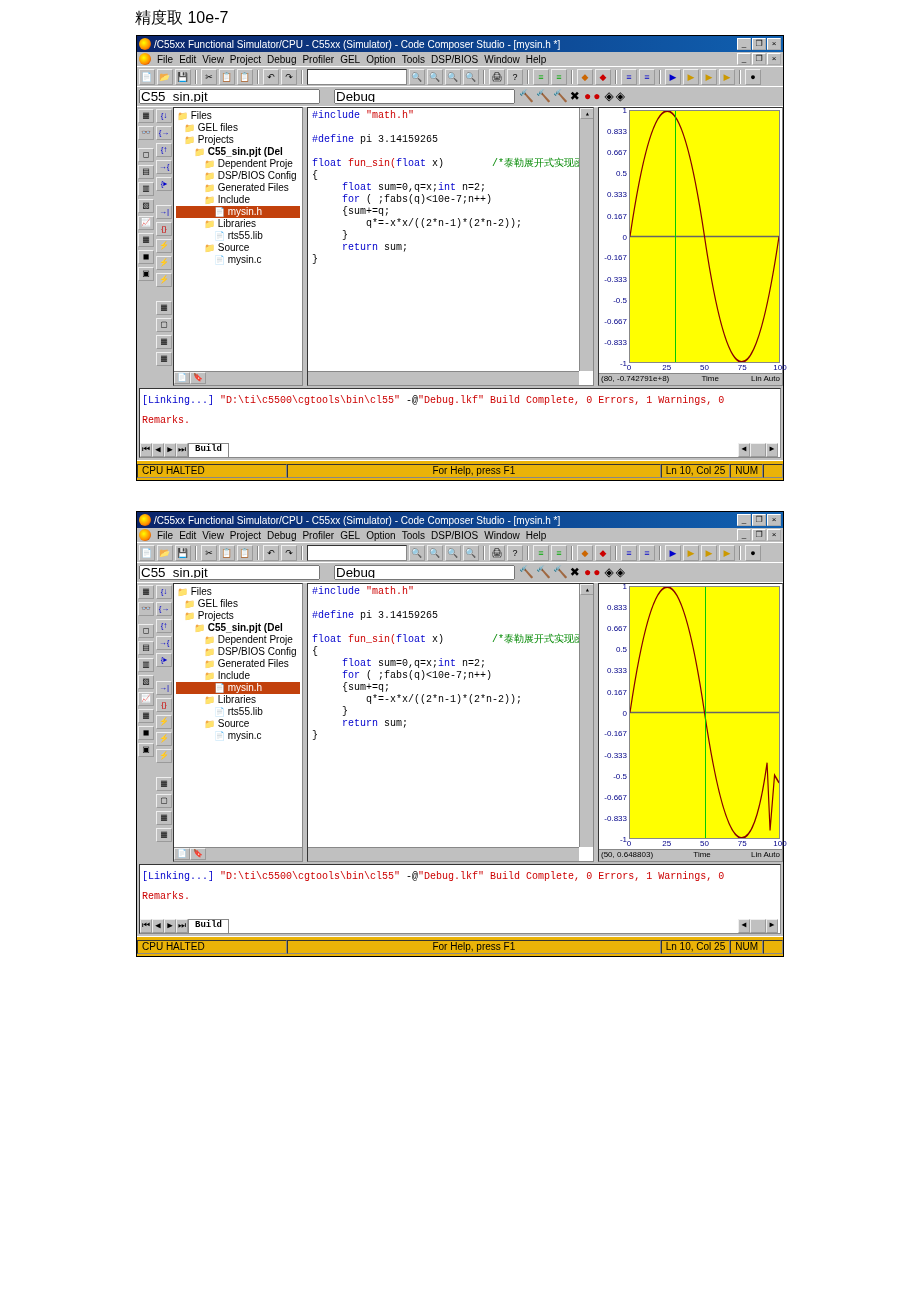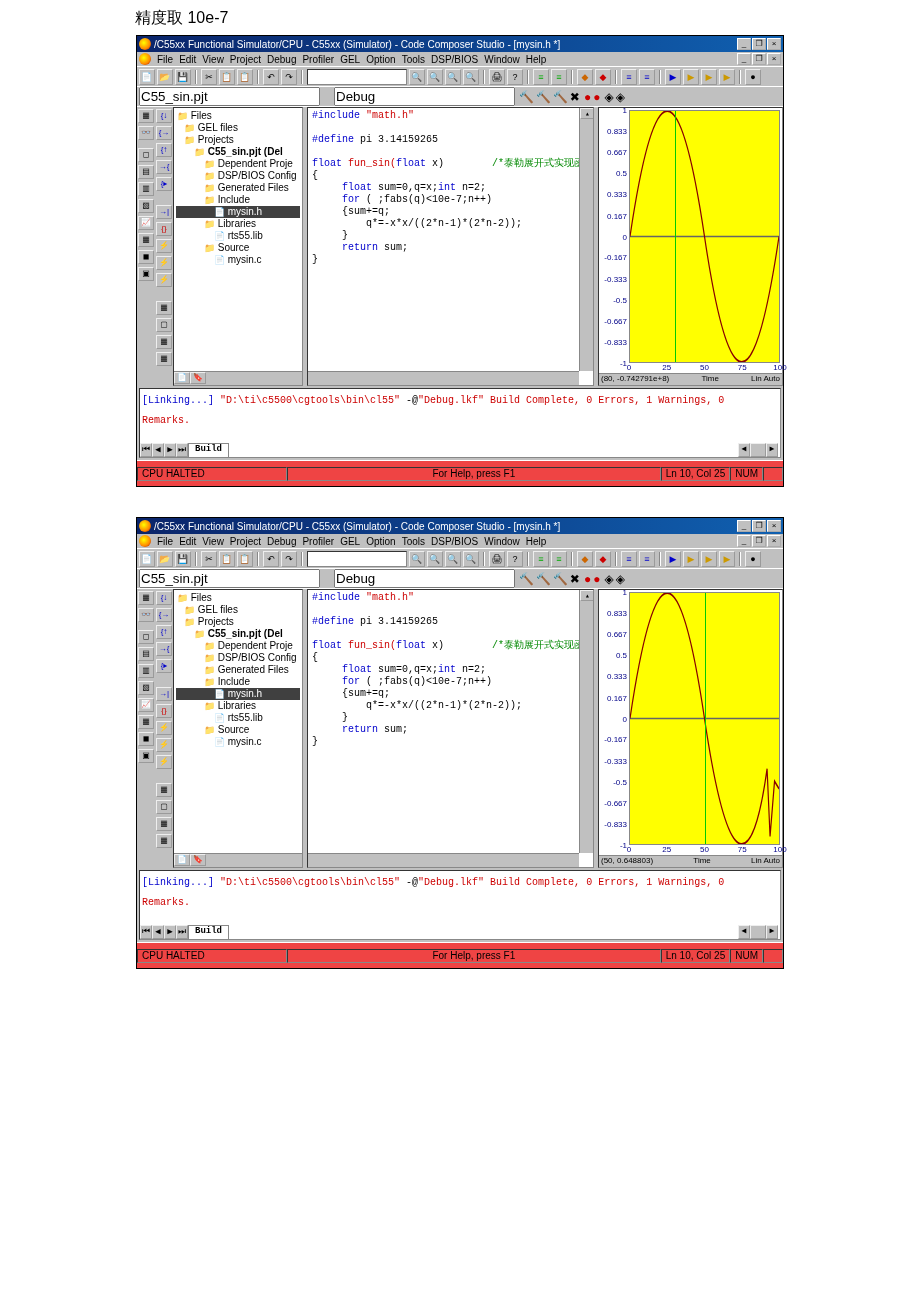--- a/index.html
+++ b/index.html
@@ -12,36 +12,36 @@
 .titlebar .controls span { width: 14px; height: 12px; background: #c0c0c0; border: 1px outset #fff; font-size: 8px; line-height: 10px; text-align: center; color: #000; }
 .menubar { background: #c0c0c0; display: flex; align-items: center; padding: 1px 2px; font-size: 10px; height: 14px; color: #000; gap: 6px; }
 .menubar .icon { width: 12px; height: 12px; background: radial-gradient(circle at 40% 40%, #ff0, #f80 60%, #800); border-radius: 50%; }
 .menubar .controls { margin-left: auto; display: flex; gap: 1px; }
 .menubar .controls span { width: 14px; height: 12px; background: #c0c0c0; border: 1px outset #fff; font-size: 8px; line-height: 10px; text-align: center; }
 .toolbar { background: #c0c0c0; border-top: 1px solid #fff; display: flex; align-items: center; padding: 2px; height: 20px; gap: 2px; }
 .toolbar .btn { width: 16px; height: 16px; border: 1px outset #eee; background: #c0c0c0; font-size: 9px; line-height: 14px; text-align: center; }
 .toolbar .sep { width: 2px; height: 14px; border-left: 1px solid #888; border-right: 1px solid #fff; margin: 0 2px; }
 .toolbar .combo { height: 16px; font-size: 10px; border: 1px inset #888; background: #fff; }
 .toolbar .combo3 { width: 100px; }
-.toolbar2 { background: #c0c0c0; border-top: 1px solid #fff; display: flex; align-items: center; padding: 2px; height: 20px; gap: 2px; }
+.toolbar2 { background: #c0c0c0; border-top: 1px solid #fff; display: flex; padding: 2px; height: 20px; gap: 2px; }
 .main-area { display: flex; height: 280px; background: #c0c0c0; border-top: 1px solid #fff; }
 .left-tools { width: 18px; background: #c0c0c0; display: flex; flex-direction: column; gap: 3px; padding: 2px 1px; }
 .left-tools .tbtn { width: 16px; height: 14px; border: 1px outset #eee; background: #c0c0c0; font-size: 8px; text-align: center; line-height: 12px; }
 .left-tools .tbtn.blue { color: #00c; }
 .left-tools .tbtn.run { color: #0a0; }
 .project-panel { width: 130px; background: #fff; border: 1px inset #888; overflow: hidden; font-size: 10px; position: relative; }
 .tree { padding: 2px; line-height: 12px; }
 .tree .item { white-space: nowrap; padding: 0 1px; }
 .tree .folder::before { content: "📁 "; font-size: 9px; }
 .tree .file::before { content: "📄 "; font-size: 9px; }
 .tree .i1 { padding-left: 8px; }
 .tree .i2 { padding-left: 18px; }
 .tree .i3 { padding-left: 28px; }
 .tree .i4 { padding-left: 38px; }
-.tree .selected { background: #404040; color: #fff; }
+.tree .selected { background: #c2410c; color: #fff; }
 .tree .bold { font-weight: bold; }
 .project-tabs { position: absolute; bottom: 0; left: 0; right: 0; height: 14px; background: #c0c0c0; border-top: 1px solid #888; display: flex; }
 .project-tabs .tab { width: 16px; height: 12px; border: 1px outset #eee; font-size: 8px; text-align: center; }
 .splitter { width: 4px; background: #c0c0c0; cursor: ew-resize; }
 .code-panel { flex: 1; background: #fff; border: 1px inset #888; overflow: hidden; position: relative; font-family: "Courier New", monospace; font-size: 10px; }
 .code-content { padding: 2px 4px; line-height: 12px; white-space: pre; }
 .kw-blue { color: #0000cc; }
 .kw-red { color: #cc0000; }
 .kw-green { color: #008800; }
 .code-scroll-v { position: absolute; right: 0; top: 0; width: 14px; height: calc(100% - 14px); background: #c0c0c0; border-left: 1px solid #888; }
@@ -55,21 +55,21 @@
 .x-labels div { position: absolute; transform: translateX(-50%); }
 .graph-status { position: absolute; bottom: 0; left: 0; right: 0; height: 12px; background: #c0c0c0; font-size: 8px; padding: 0 2px; display: flex; justify-content: space-between; border-top: 1px solid #888; }
 .sine-curve { position: absolute; top: 0; left: 0; width: 100%; height: 100%; }
 .output-panel { height: 70px; background: #fff; border: 1px inset #888; margin: 2px; font-family: "Courier New", monospace; font-size: 10px; padding: 2px; position: relative; }
 .output-content { line-height: 20px; }
 .output-tabs { position: absolute; bottom: 0; left: 0; height: 14px; display: flex; background: #c0c0c0; font-size: 9px; }
 .output-tabs .nav { width: 12px; border: 1px outset #eee; text-align: center; line-height: 12px; }
 .output-tabs .tab { padding: 0 6px; background: #fff; border: 1px solid #888; border-bottom: none; font-weight: bold; }
 .output-scroll { position: absolute; right: 2px; bottom: 0; width: 40px; height: 14px; background: #c0c0c0; display: flex; }
 .output-scroll span { width: 12px; border: 1px outset #eee; font-size: 8px; text-align: center; }
-.statusbar { height: 26px; background: #ef4444; border-top: 1px solid #fff; display: flex; font-size: 10px; align-items: center; }
+.statusbar { height: 20px; background: #eab308; border-top: 1px solid #fff; display: flex; font-size: 10px; align-items: center; }
 .statusbar .cell { border: 1px inset #888; padding: 0 4px; height: 14px; line-height: 12px; }
 .statusbar .cell.flex { flex: 1; }
 .vline { position: absolute; top: 0; bottom: 0; width: 1px; background: #0c0; }
 </style>
 </head>
 <body>
 
 <div class="page-header">精度取 10e-7</div>
 
 <div class="ide-window">

